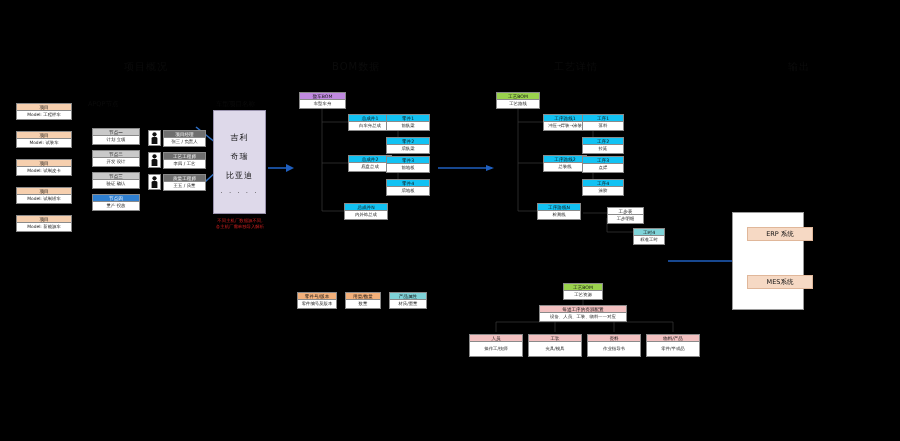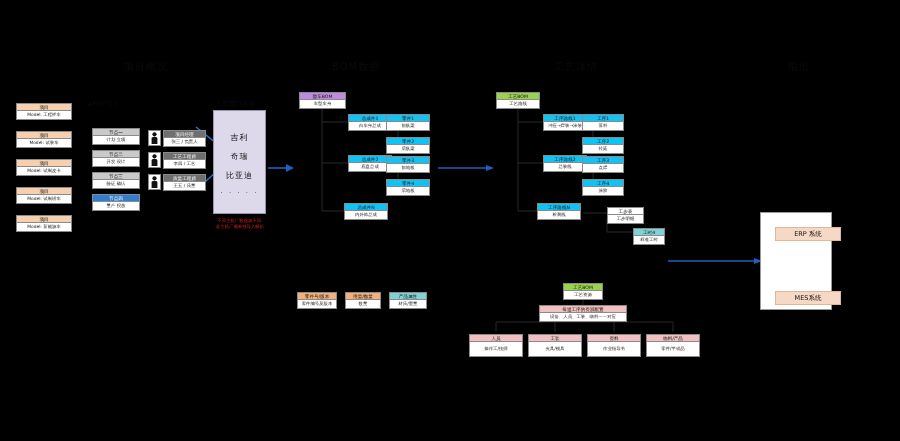--- a/index.html
+++ b/index.html
@@ -289,18 +289,18 @@
   </div>
   <div class="card" style="left:587px;top:334px;width:54px;">
     <div class="hd pink">资料</div>
     <div class="bd" style="height:14px;line-height:14px;">作业指导书</div>
   </div>
   <div class="card" style="left:646px;top:334px;width:54px;">
     <div class="hd pink">物料/产品</div>
     <div class="bd" style="height:14px;line-height:14px;">零件/半成品</div>
   </div>
 
-  <div class="outbox" style="left:760px;top:212px;width:72px;height:98px;">
+  <div class="outbox" style="left:732px;top:212px;width:72px;height:98px;">
     <div class="chip" style="top:14px;">ERP 系统</div>
-    <div class="chip" style="top:62px;margin-top:16px;">MES系统</div>
+    <div class="chip" style="top:62px;">MES系统</div>
   </div>
 
 </div>
 
 </body></html>

